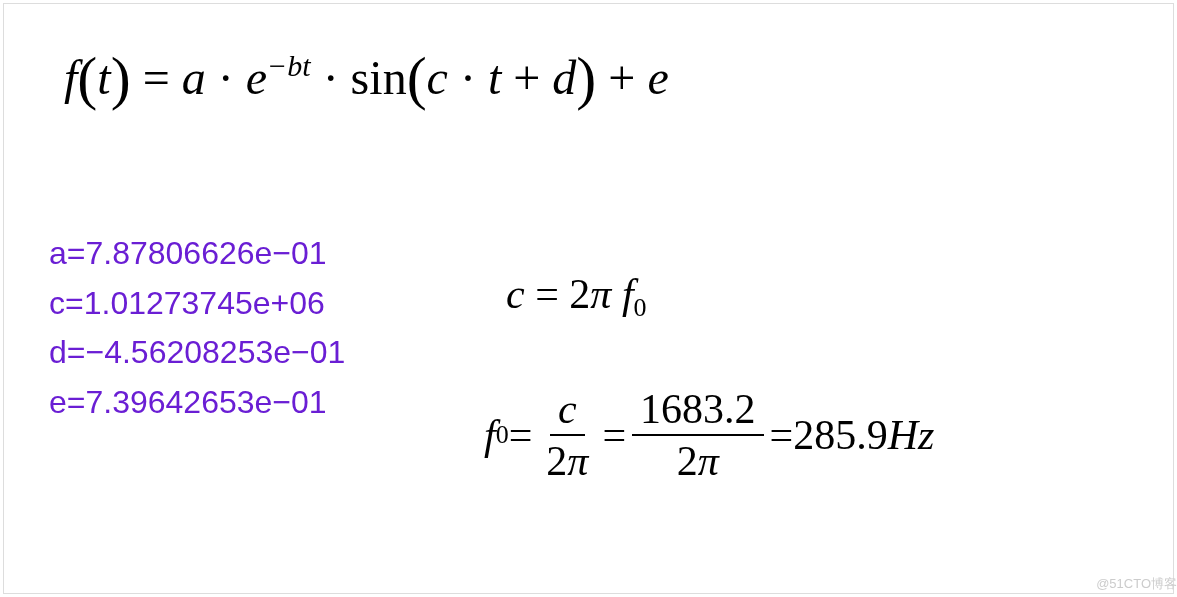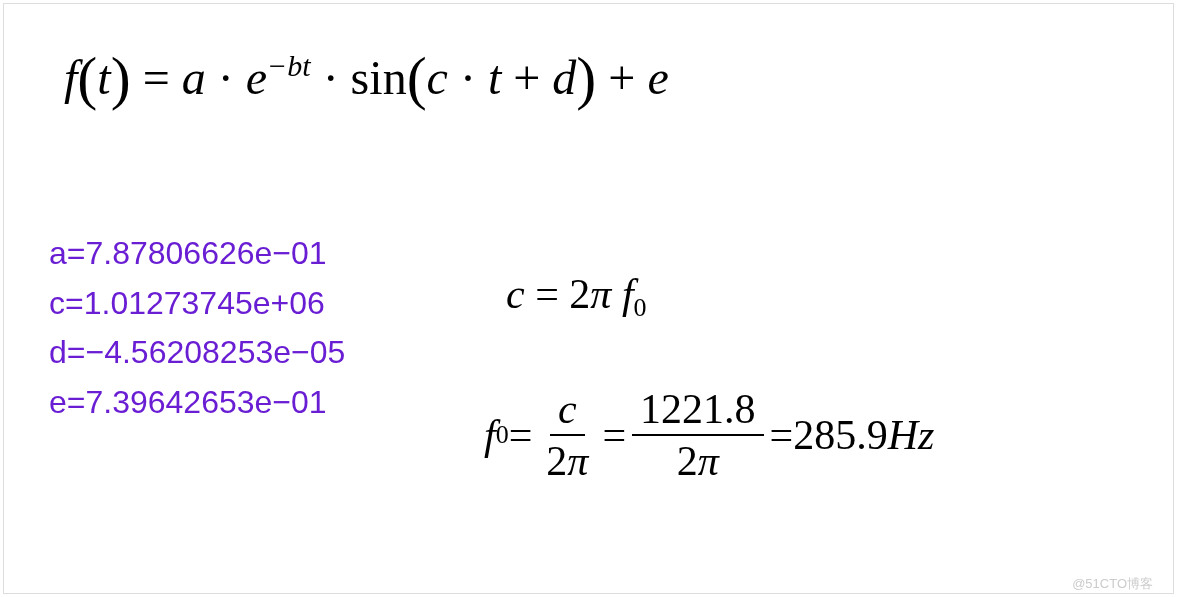--- a/index.html
+++ b/index.html
@@ -88,58 +88,58 @@
     font-style: normal;
   }
   .frac .num, .frac .den {
     padding: 0 8px;
     line-height: 1.2;
   }
   .frac .num { border-bottom: 2px solid #000; }
   .frac .num .it, .frac .den .it { font-style: italic; }
   .watermark {
     position: absolute;
-    right: 24px;
+    right: 0;
     bottom: 4px;
     font-family: Arial, sans-serif;
     font-size: 13px;
     color: #ccc;
   }
 </style>
 </head>
 <body>
 
 <div class="frame">
 
   <div class="eq-main">
     <span>f</span><span class="paren">(</span><span>t</span><span class="paren">)</span><span class="roman"> = </span><span>a</span><span class="roman"> · </span><span>e</span><sup>−bt</sup><span class="roman"> · </span><span class="roman">sin</span><span class="paren">(</span><span>c</span><span class="roman"> · </span><span>t</span><span class="roman"> + </span><span>d</span><span class="paren">)</span><span class="roman"> + </span><span>e</span>
   </div>
 
   <div class="params">
     <div class="row">a=7.87806626e−01</div>
     <div class="row">c=1.01273745e+06</div>
-    <div class="row">d=−4.56208253e−05</div>
+    <div class="row">d=−4.56208253e−01</div>
     <div class="row">e=7.39642653e−01</div>
   </div>
 
   <div class="eq-c">
     <span>c</span><span class="roman"> = </span><span class="roman">2</span><span>π</span><span> f</span><span class="sub roman">0</span>
   </div>
 
   <div class="eq-f0">
     <span>f</span>
       <span class="sub roman">0</span>
       <span class="roman"> = </span>
     <span class="frac">
       <span class="num"><span class="it">c</span></span>
       <span class="den"><span>2</span><span class="it">π</span></span>
     </span>
     <span class="roman"> = </span>
     <span class="frac">
-      <span class="num"><span>1221.8</span></span>
+      <span class="num"><span>1683.2</span></span>
       <span class="den"><span>2</span><span class="it">π</span></span>
     </span>
     <span class="roman"> = </span>
       <span class="roman">285.9</span>
       <span>Hz</span>
   </div>
 
 </div>
 
 <div class="watermark">@51CTO博客</div>

